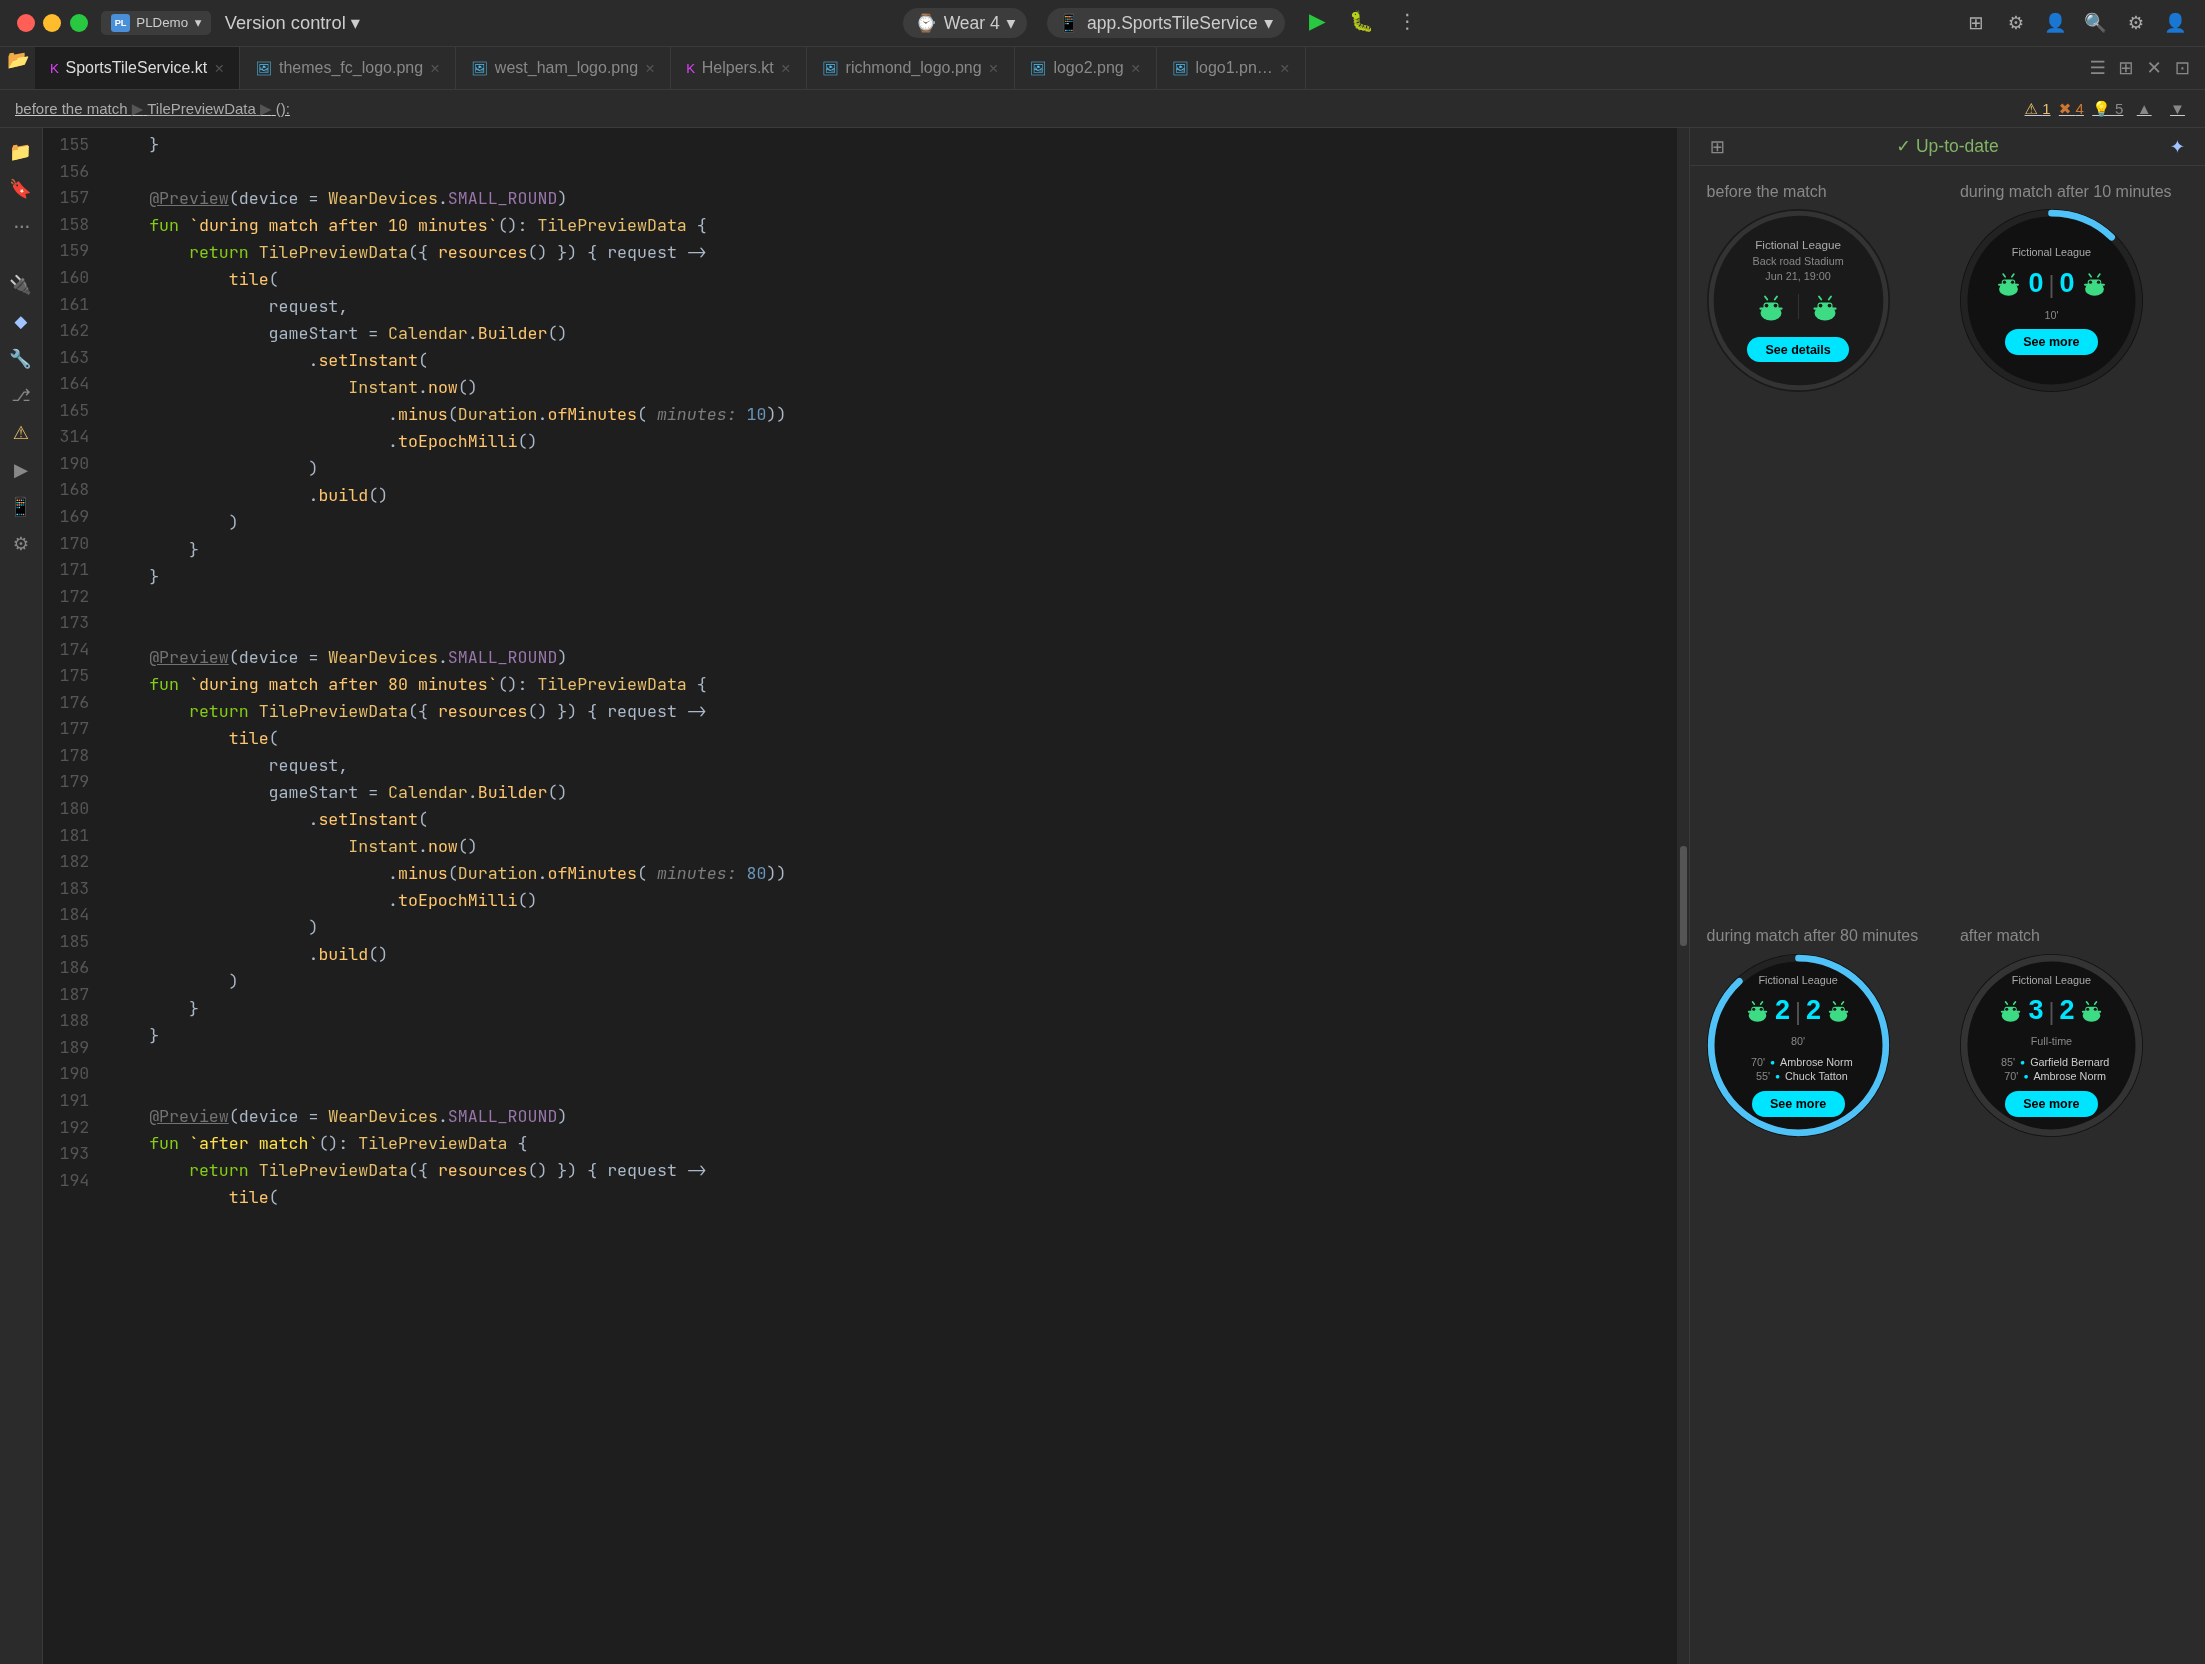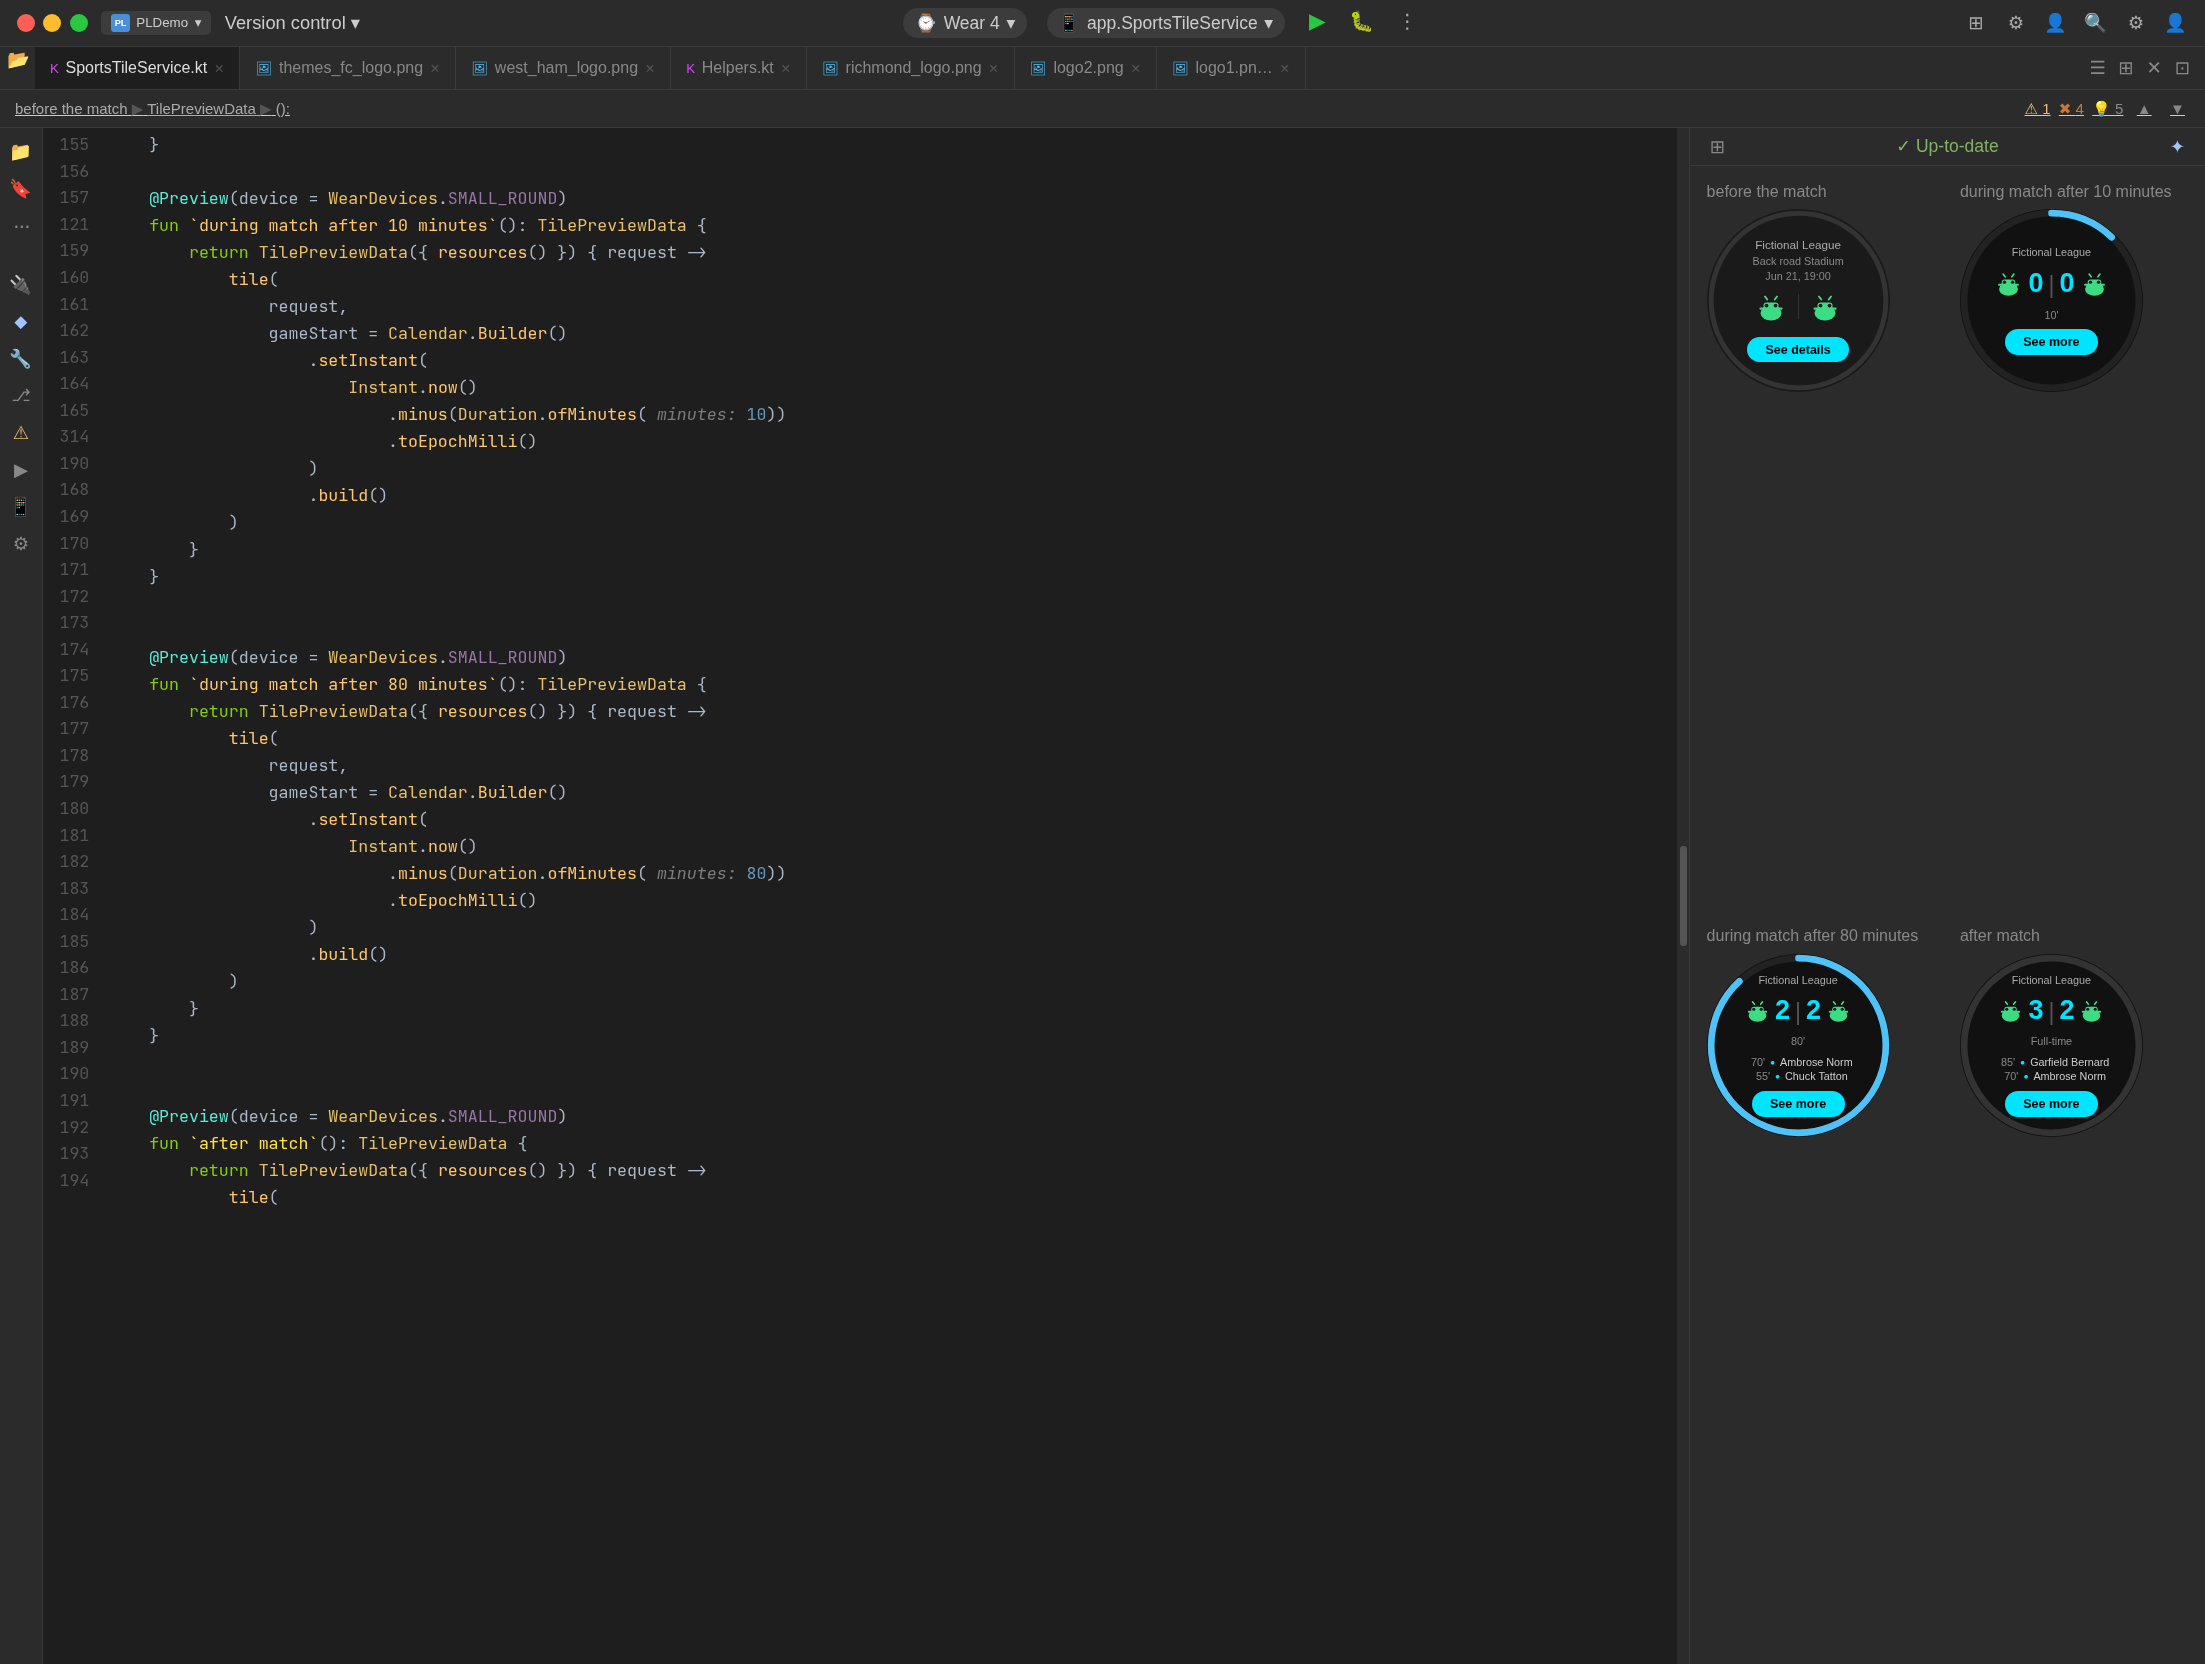--- a/index.html
+++ b/index.html
@@ -132,21 +132,21 @@
       padding: 3.3px 0 3.3px 8.3px;
       font-family: 'JetBrains Mono', 'Fira Code', monospace;
       font-size: 16.6px;
       line-height: 1.6;
       color: #a9b7c6;
       overflow: hidden;
     }
     .code-line { white-space: pre; min-height: 27px; }
     .kw { color: #84cc16; }
     .fn { color: #ffc66d; }
-    .anno { color: #5eead4; }
+    .anno { color: #737373; text-decoration: underline; }
     .num { color: #6897bb; }
     .hint { color: #7c7c7c; font-style: italic; }
     .class { color: #e8bf6a; }
 
     
     .editor-scrollbar {
       width: 11.7px;
       background: #2b2b2b;
       display: flex; align-items: center; justify-content: center;
       cursor: pointer;
@@ -356,21 +356,21 @@
     <div class="sidebar-icon" style="color:#888;">▶</div>
     <div class="sidebar-icon">📱</div>
     <div class="sidebar-icon">⚙</div>
   </div>
 
   <div class="editor-area">
     <div class="line-numbers">
       <div>155</div>
         <div>156</div>
         <div>157</div>
-        <div>121</div>
+        <div>158</div>
         <div>159</div>
       <div>160</div>
         <div>161</div>
         <div>162</div>
         <div>163</div>
         <div>164</div>
       <div>165</div>
         <div>314</div>
         <div>190</div>
         <div>168</div>

